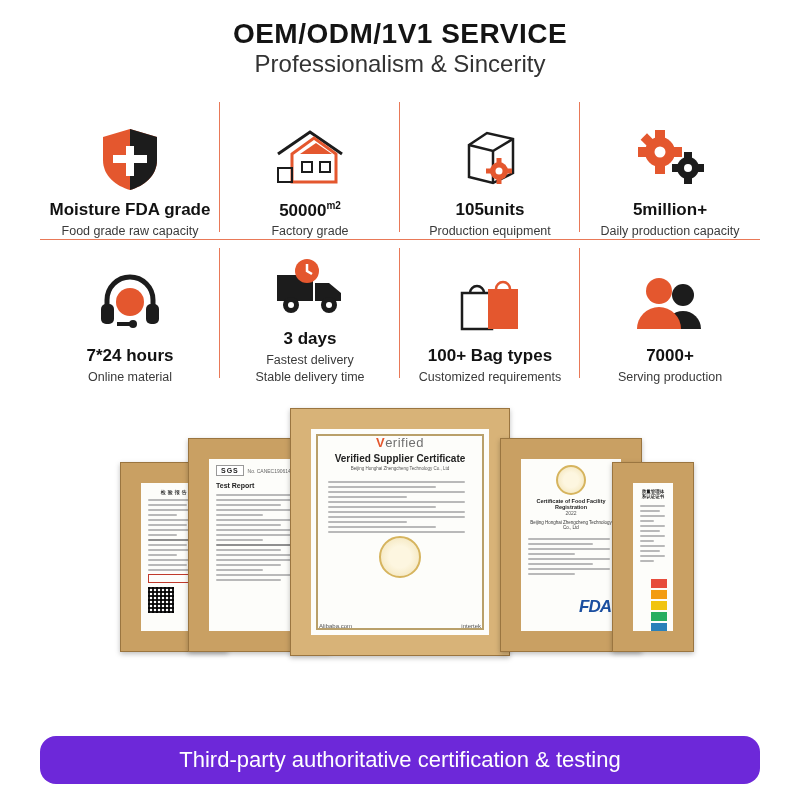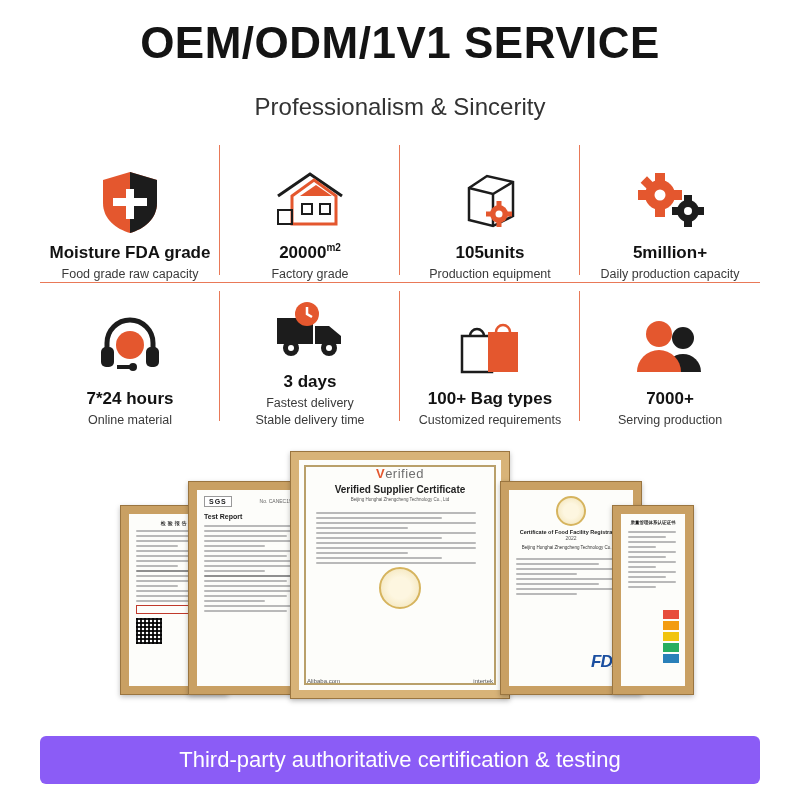--- a/index.html
+++ b/index.html
@@ -19,28 +19,28 @@
     width: 800px;
     height: 800px;
   }
 
   
   .header {
     padding-top: 18px;
     text-align: center;
   }
   .title {
-    font-size: 44px;
+    font-size: 28px;
     font-weight: bold;
     letter-spacing: 0.5px;
     color: #141414;
     line-height: 1.15;
   }
   .subtitle {
-    margin-top: 24px;
+    margin-top: 0;
     font-size: 24px;
     font-weight: normal;
     color: #333333;
   }
 
   
   .features {
     margin: 16px 40px 0 40px;
     display: grid;
     grid-template-columns: repeat(4, 1fr);
@@ -110,21 +110,21 @@
     position: relative;
     margin-top: 14px;
     height: 270px;
   }
   .cert {
     position: absolute;
     background: #c9a063;
     border: 1px solid #9a7540;
     box-shadow: 0 2px 5px rgba(0,0,0,0.25);
     box-sizing: border-box;
-    padding: 8px;
+    padding: 20px;
   }
   .cert .paper {
     width: 100%;
     height: 100%;
     background: #fdfdfa;
     box-sizing: border-box;
     padding: 6px 7px;
     overflow: hidden;
     position: relative;
   }
@@ -240,22 +240,22 @@
     margin-top: 3px;
   }
 
   
   .banner {
     position: absolute;
     left: 40px;
     right: 40px;
     bottom: 16px;
     height: 48px;
-    background: #8b5cf6;
-    border-radius: 6px;
+    background: #6d28d9;
+    border-radius: 16px;
     display: flex;
     align-items: center;
     justify-content: center;
   }
   .banner-text {
     color: #ffffff;
     font-size: 22px;
   }
 </style>
 </head>
@@ -288,21 +288,21 @@
         <svg width="76" height="62" viewBox="0 0 76 62">
           <path d="M6 26 L38 4 L70 26" fill="none" stroke="#1c1c1c" stroke-width="3"></path>
           <path d="M20 26 L42 10 L64 26 L64 54 L20 54 Z" fill="none" stroke="#e4572e" stroke-width="3"></path>
           <path d="M28 26 L44 15 L60 26" fill="#e4572e"></path>
           <rect x="30" y="34" width="10" height="10" fill="none" stroke="#1c1c1c" stroke-width="2"></rect>
           <rect x="48" y="34" width="10" height="10" fill="none" stroke="#1c1c1c" stroke-width="2"></rect>
           <rect x="6" y="40" width="14" height="14" fill="none" stroke="#1c1c1c" stroke-width="2"></rect>
         </svg>
       </div>
       <div class="f-title">
-        <span>20000</span><span class="sup">m2</span>
+        <span>50000</span><span class="sup">m2</span>
       </div>
       <div class="f-sub">Factory grade</div>
     </div>
 
     <div class="feature">
       <div class="icon-wrap">
         <svg width="66" height="64" viewBox="0 0 66 64">
           <path d="M12 18 L30 6 L56 12 L56 46 L36 56 L12 50 Z" fill="none" stroke="#1c1c1c" stroke-width="2.5"></path>
           <path d="M12 18 L36 24 L56 12" fill="none" stroke="#1c1c1c" stroke-width="2.5"></path>
           <path d="M36 24 L36 56" fill="none" stroke="#1c1c1c" stroke-width="2.5"></path>

